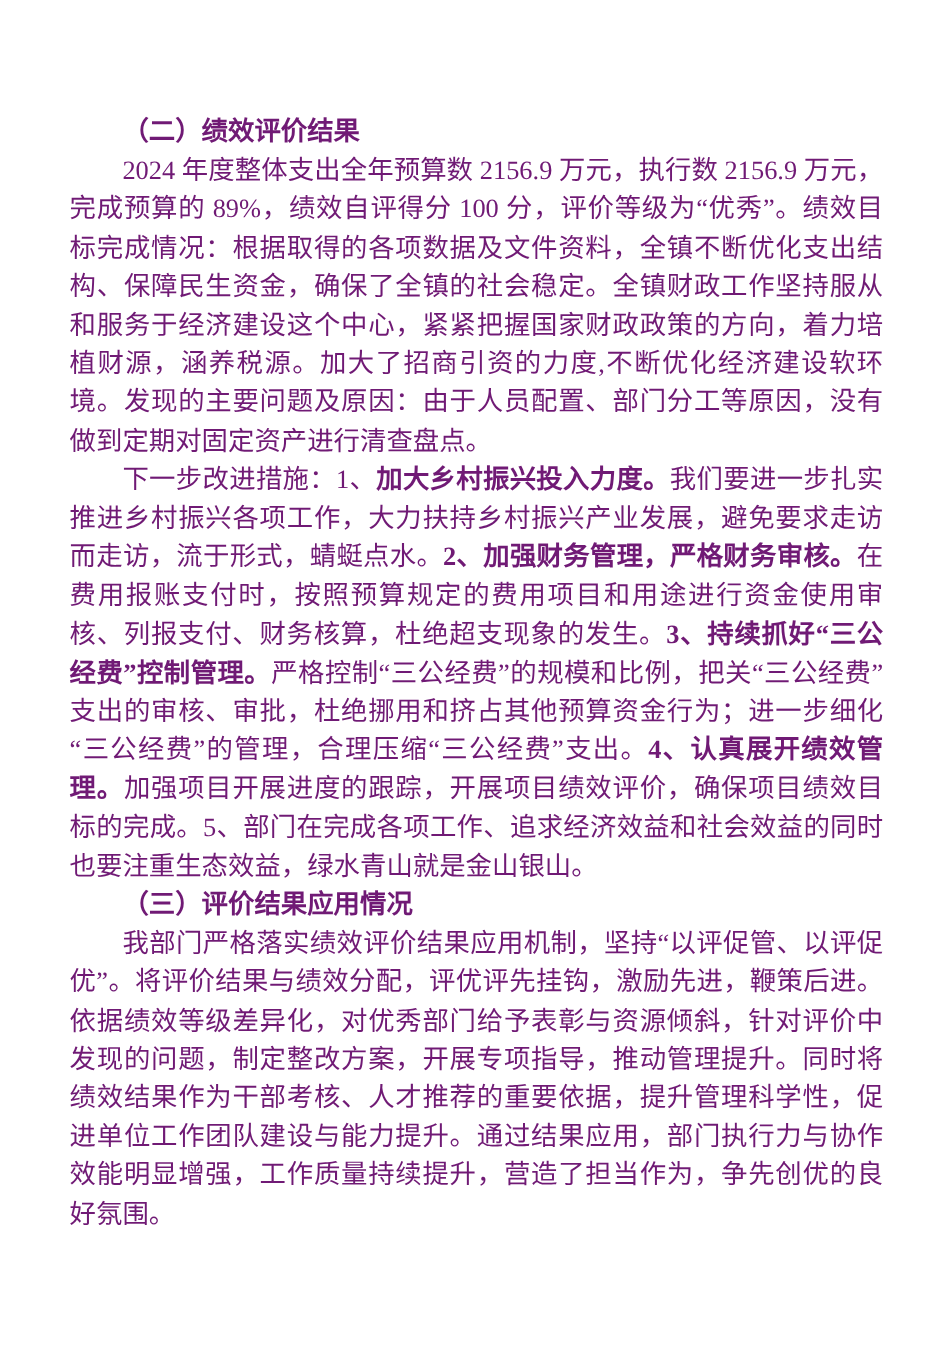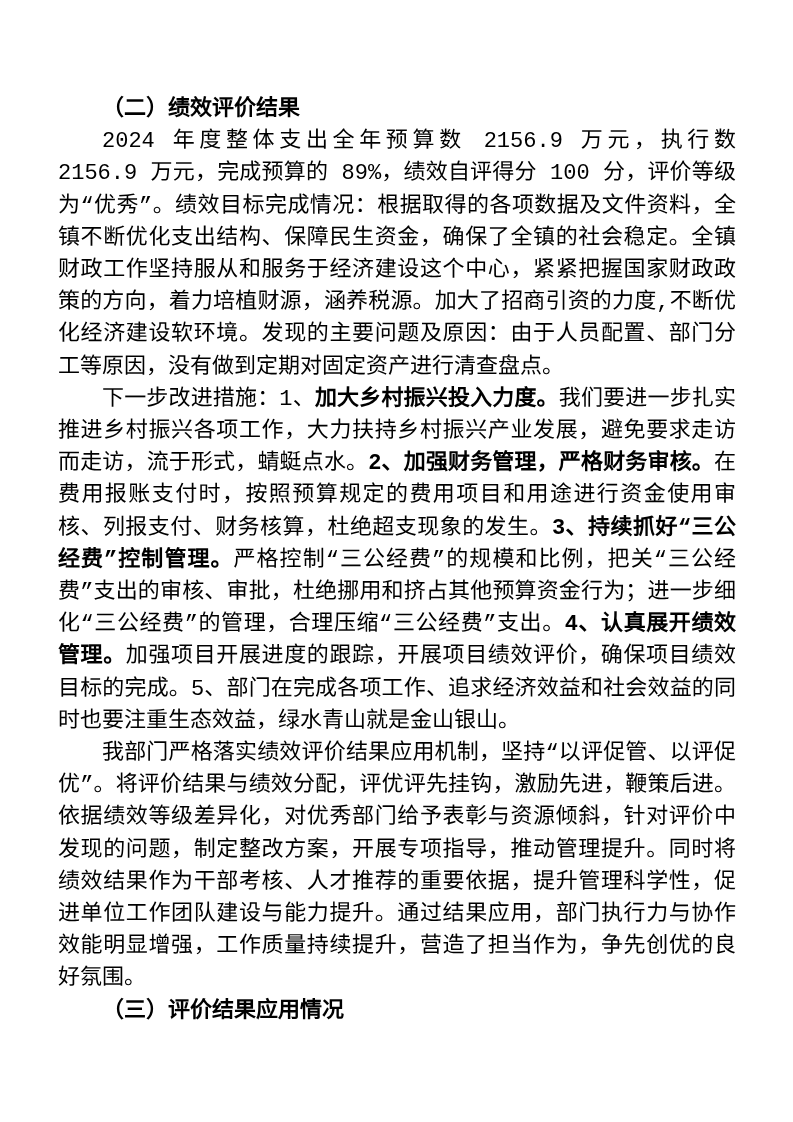--- a/index.html
+++ b/index.html
@@ -9,24 +9,24 @@
   }
   .page {
     position: relative;
     width: 793px;
     height: 1122px;
     margin: 0 auto;
     background: #ffffff;
     box-sizing: border-box;
     padding: 94px 57px 0 58px;
     overflow: hidden;
-    font-family: Liberation Mono, monospace;
+    font-family: Liberation Serif, serif;
     font-size: 22px;
     line-height: 32.2px;
-    color: #000000;
+    color: #701a75;
   }
   .block {
     margin: 0;
     padding: 0;
     text-indent: 2em;
     text-align: justify;
     word-break: normal;
     overflow-wrap: break-word;
   }
   .block.heading {
@@ -37,16 +37,16 @@
   .run.bold { font-weight: bold; }
 </style>
 </head>
 <body>
 
 <div class="page">
   <article class="doc-body">
       <p class="block heading"><span class="run bold">（二）绩效评价结果</span></p>
       <p class="block paragraph"><span class="run">2024 年度整体支出全年预算数 2156.9 万元，执行数 2156.9 万元，完成预算的 89%，绩效自评得分 100 分，评价等级为“优秀”。绩效目标完成情况：根据取得的各项数据及文件资料，全镇不断优化支出结构、保障民生资金，确保了全镇的社会稳定。全镇财政工作坚持服从和服务于经济建设这个中心，紧紧把握国家财政政策的方向，着力培植财源，涵养税源。加大了招商引资的力度,不断优化经济建设软环境。发现的主要问题及原因：由于人员配置、部门分工等原因，没有做到定期对固定资产进行清查盘点。</span></p>
       <p class="block paragraph"><span class="run">下一步改进措施：1、</span><span class="run bold">加大乡村振兴投入力度。</span><span class="run">我们要进一步扎实推进乡村振兴各项工作，大力扶持乡村振兴产业发展，避免要求走访而走访，流于形式，蜻蜓点水。</span><span class="run bold">2、加强财务管理，严格财务审核。</span><span class="run">在费用报账支付时，按照预算规定的费用项目和用途进行资金使用审核、列报支付、财务核算，杜绝超支现象的发生。</span><span class="run bold">3、持续抓好“三公经费”控制管理。</span><span class="run">严格控制“三公经费”的规模和比例，把关“三公经费”支出的审核、审批，杜绝挪用和挤占其他预算资金行为；进一步细化“三公经费”的管理，合理压缩“三公经费”支出。</span><span class="run bold">4、认真展开绩效管理。</span><span class="run">加强项目开展进度的跟踪，开展项目绩效评价，确保项目绩效目标的完成。5、部门在完成各项工作、追求经济效益和社会效益的同时也要注重生态效益，绿水青山就是金山银山。</span></p>
+      <p class="block heading"><span class="run bold">（三）评价结果应用情况</span></p>
       <p class="block paragraph"><span class="run">我部门严格落实绩效评价结果应用机制，坚持“以评促管、以评促优”。将评价结果与绩效分配，评优评先挂钩，激励先进，鞭策后进。依据绩效等级差异化，对优秀部门给予表彰与资源倾斜，针对评价中发现的问题，制定整改方案，开展专项指导，推动管理提升。同时将绩效结果作为干部考核、人才推荐的重要依据，提升管理科学性，促进单位工作团队建设与能力提升。通过结果应用，部门执行力与协作效能明显增强，工作质量持续提升，营造了担当作为，争先创优的良好氛围。</span></p>
-      <p class="block heading"><span class="run bold">（三）评价结果应用情况</span></p>
     </article>
 </div>
 
 </body></html>

